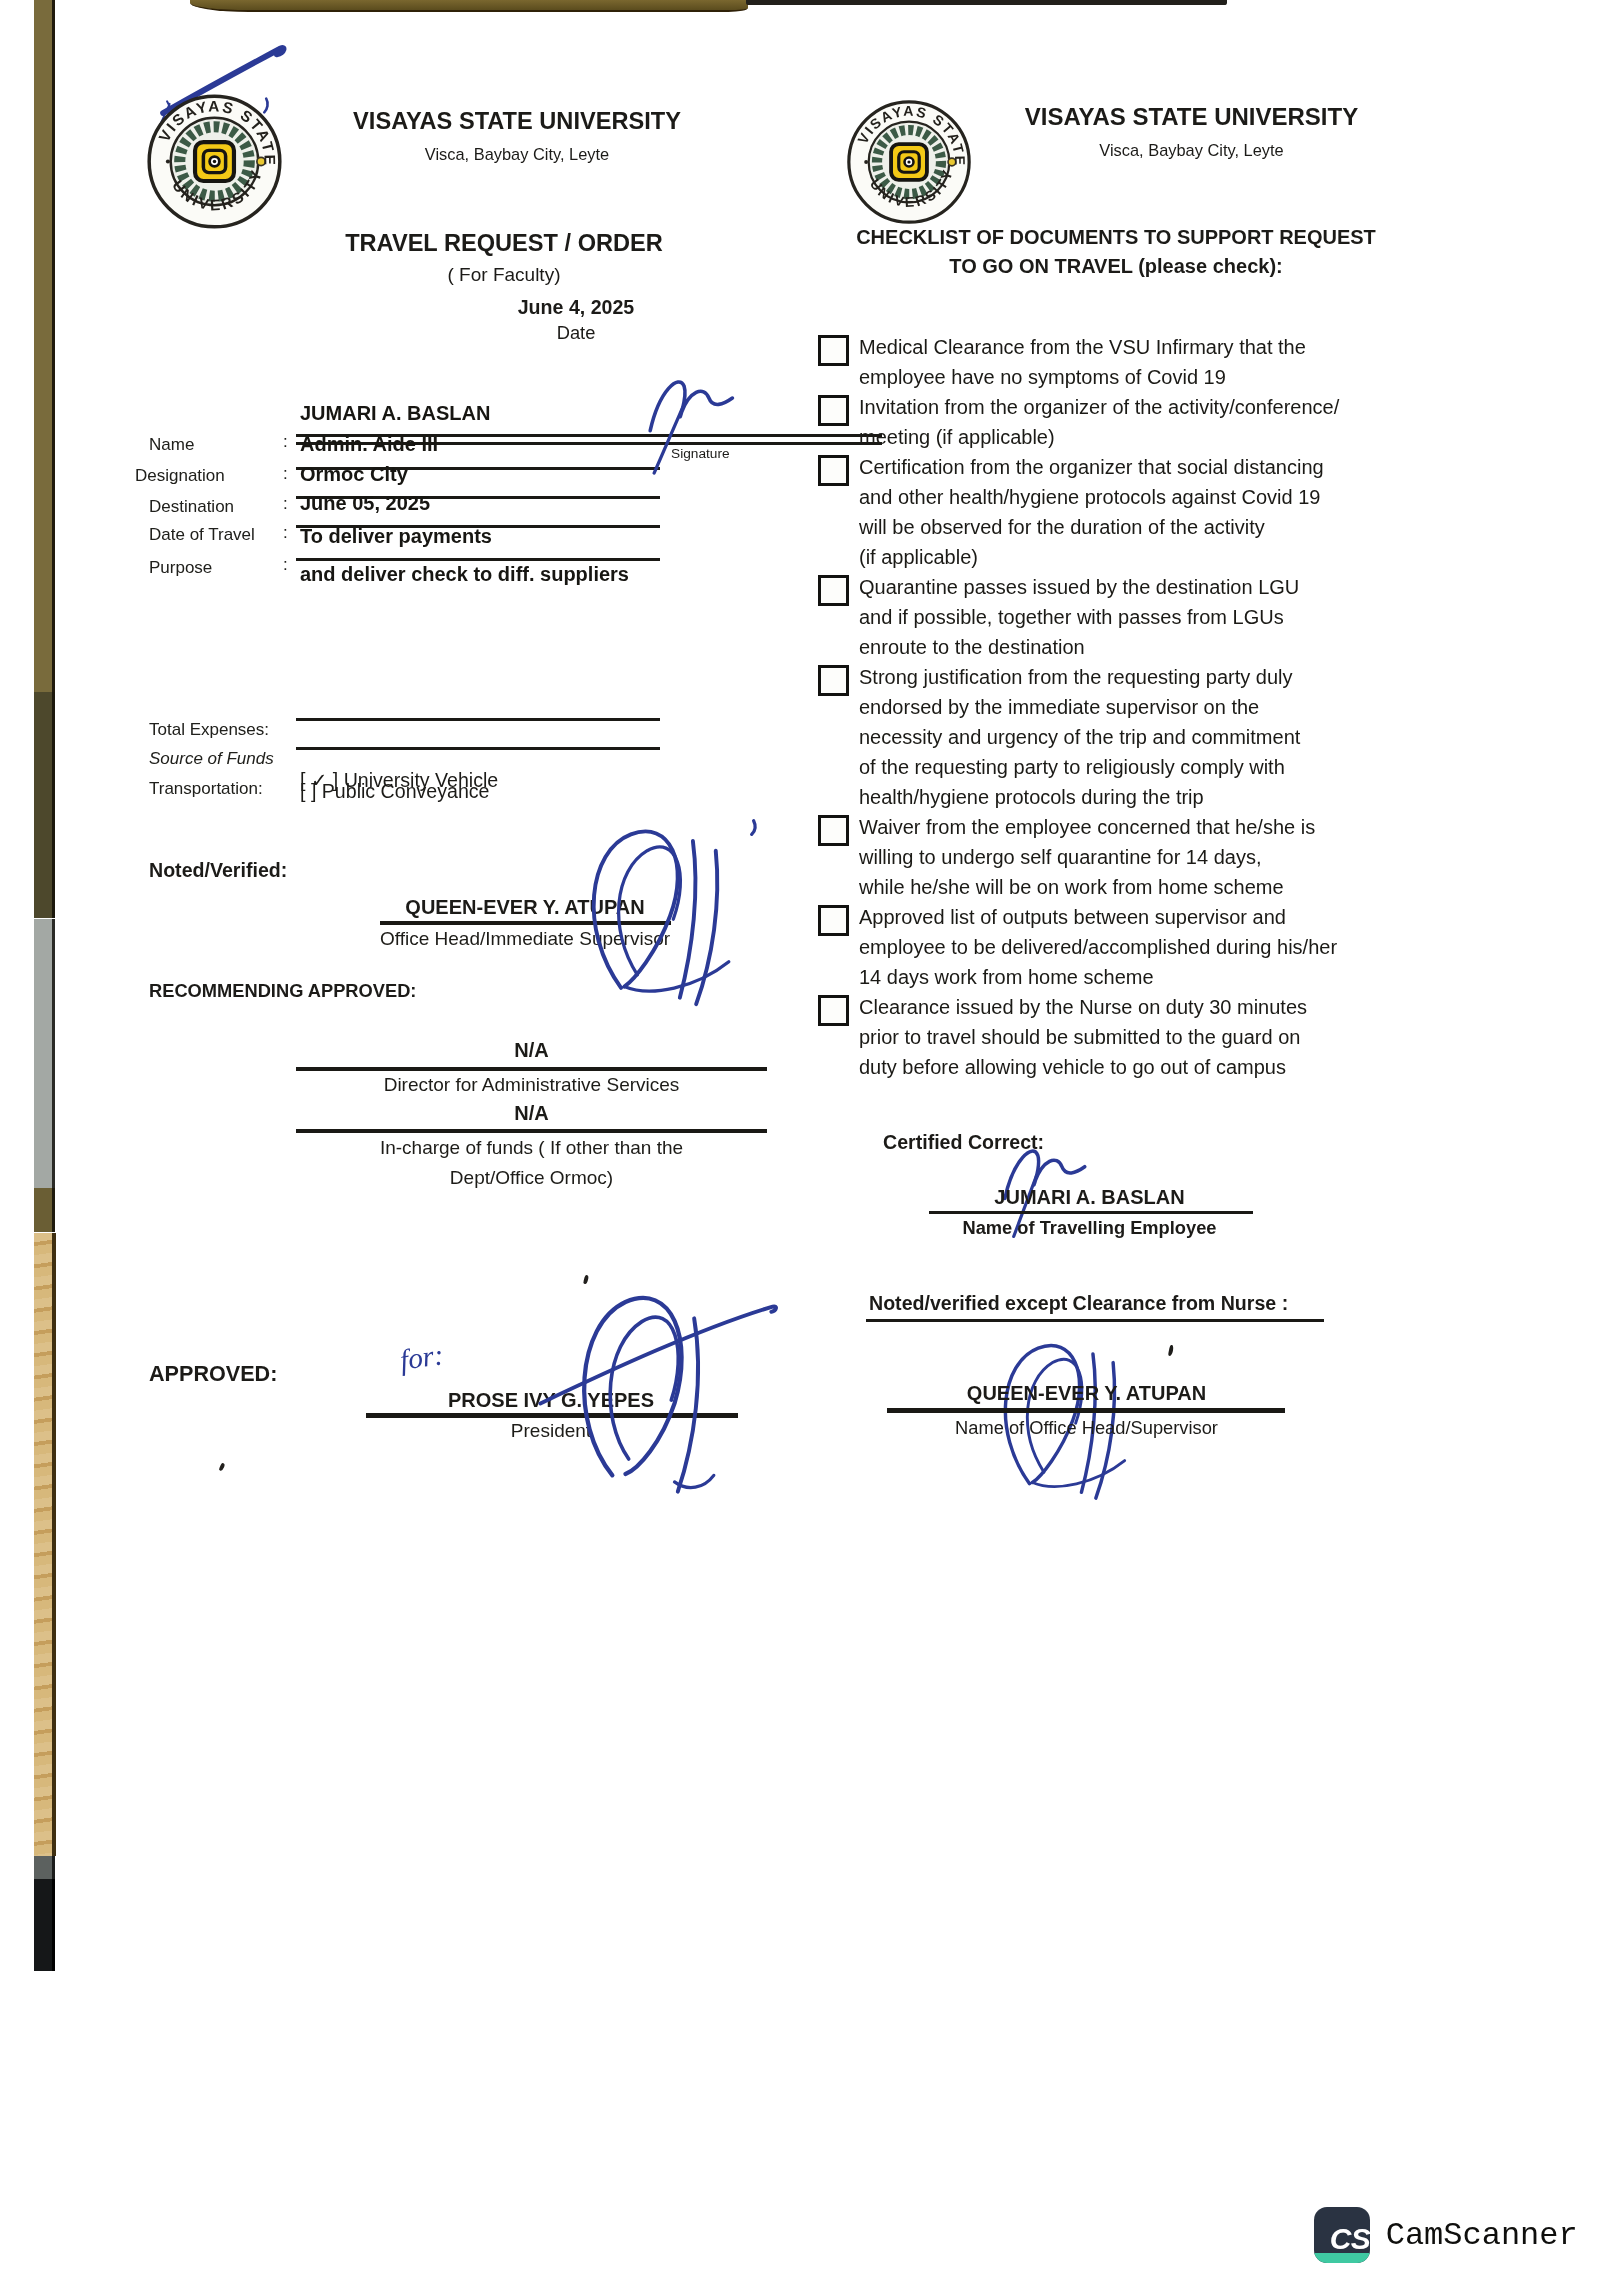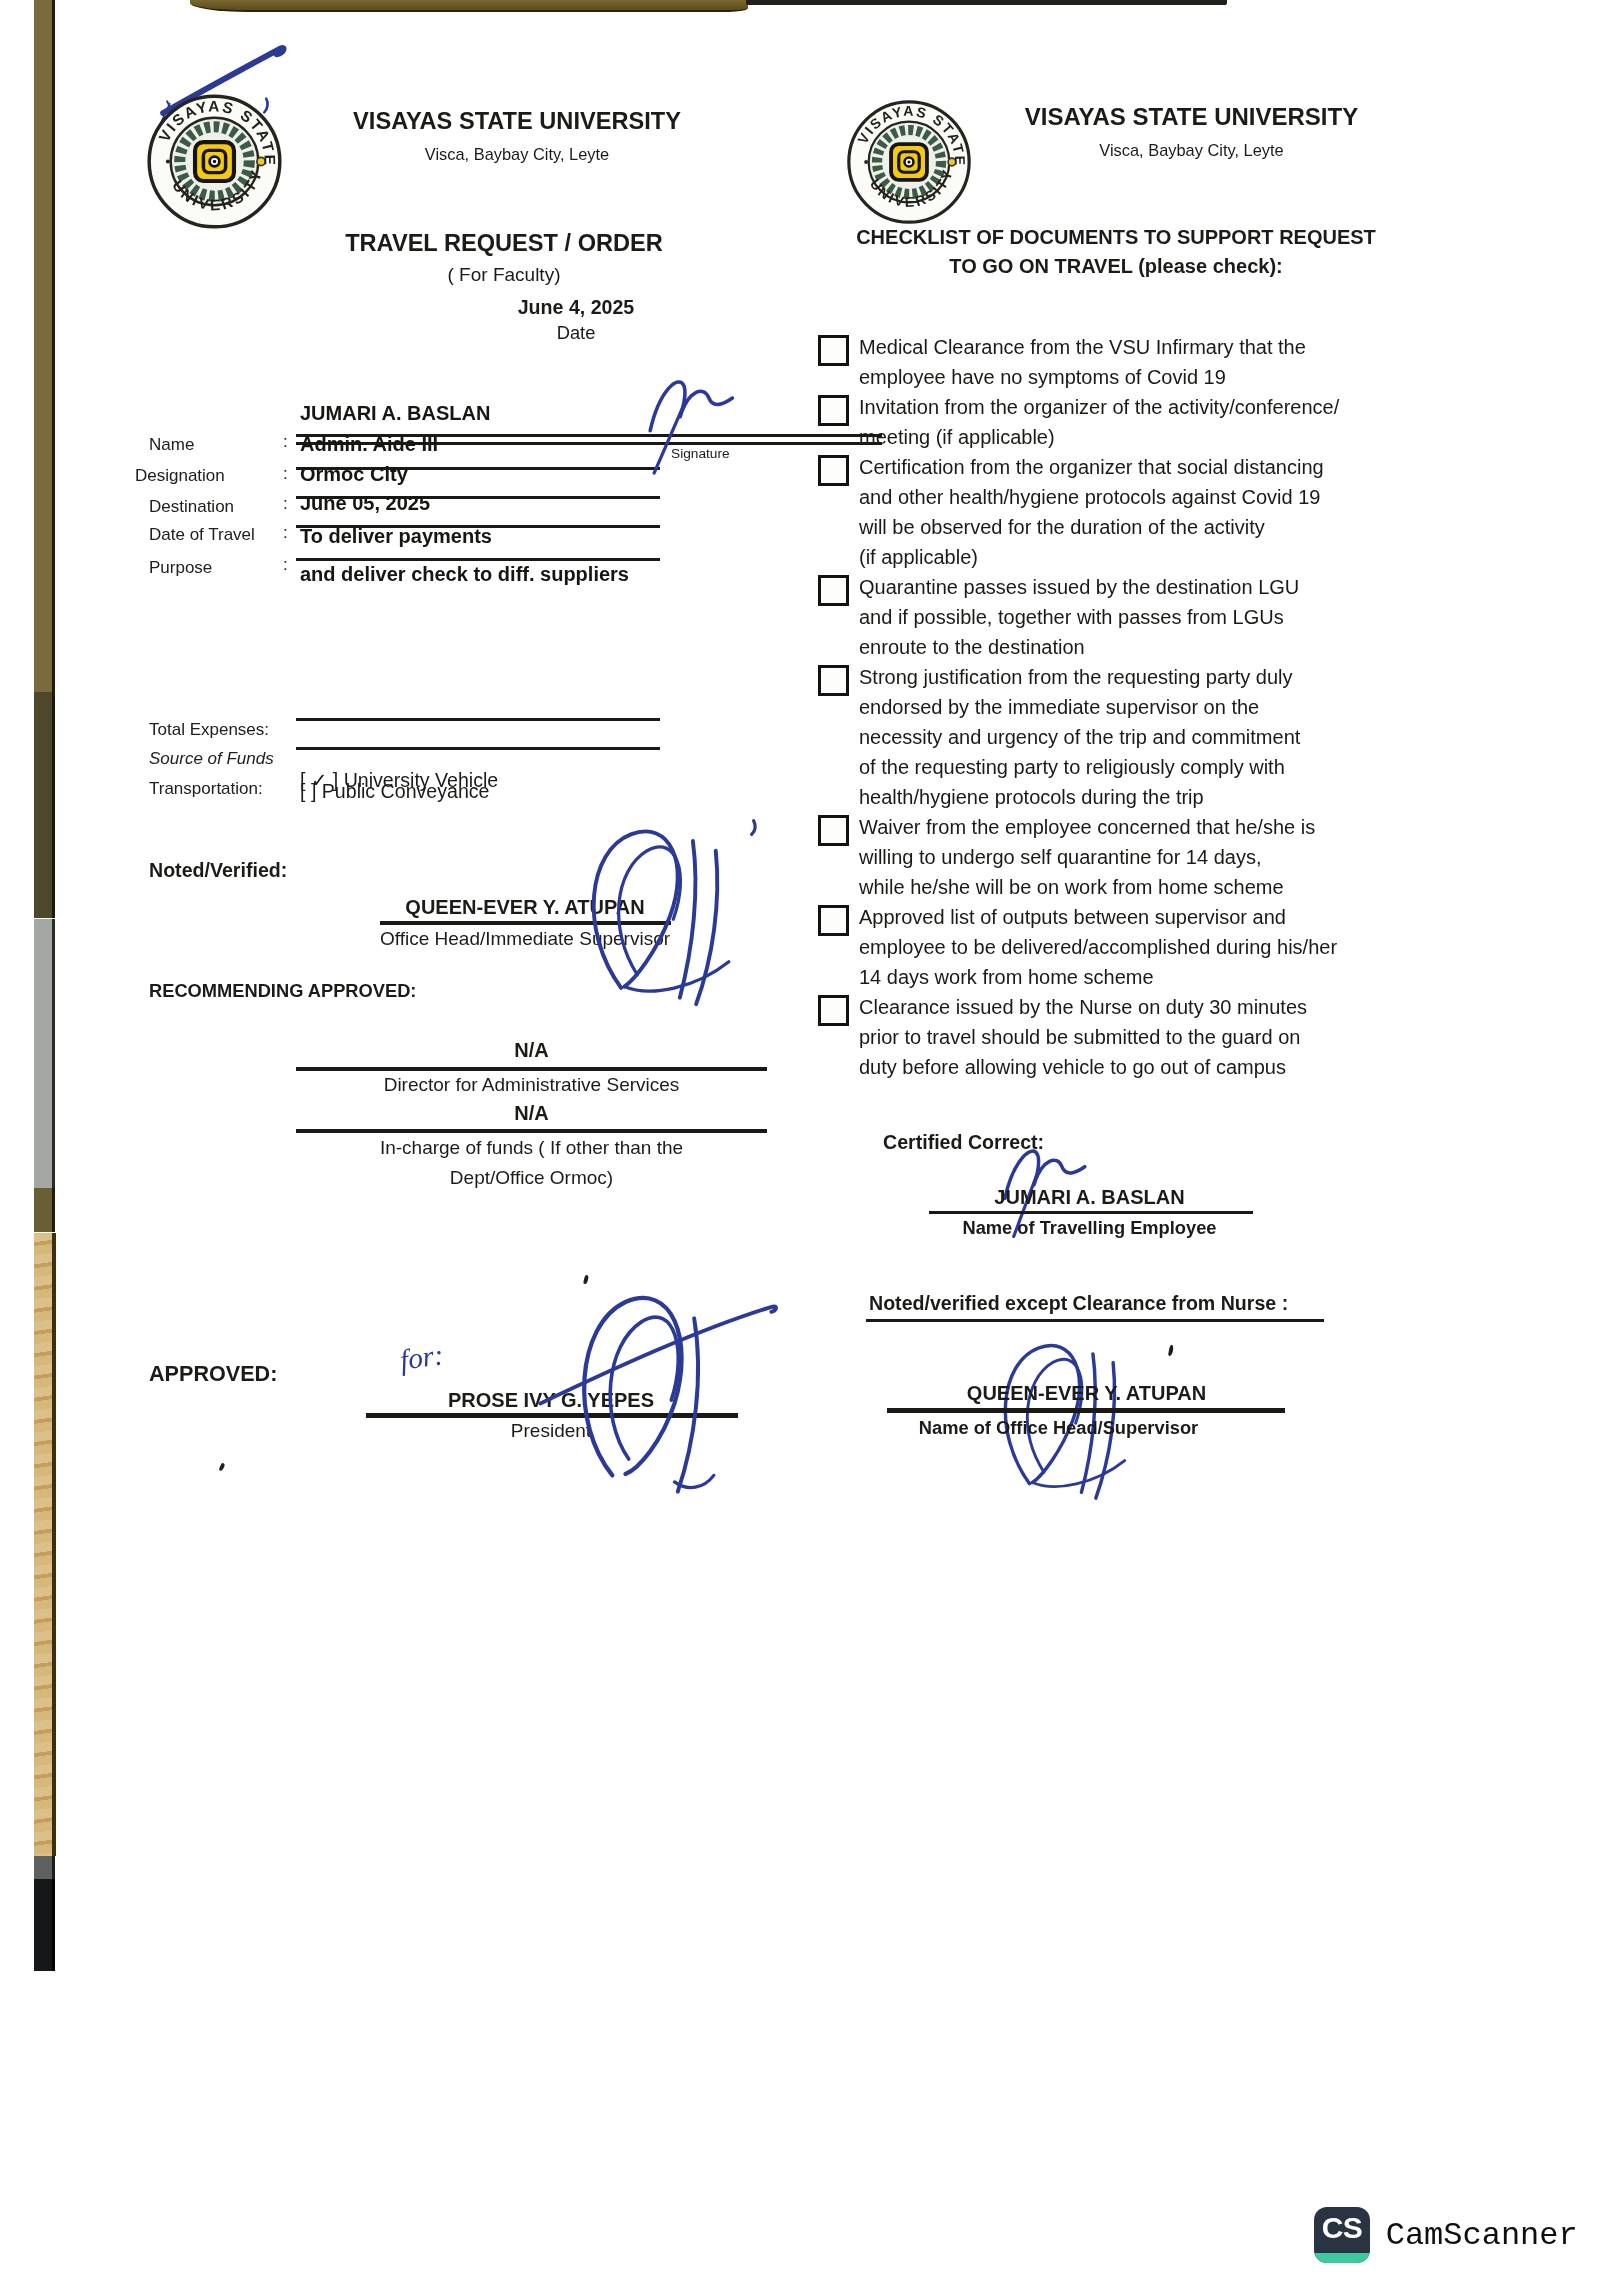--- a/index.html
+++ b/index.html
@@ -16,21 +16,21 @@
   .check-item{display:flex;align-items:flex-start;}
   .check-box{flex:none;width:25px;height:25px;border:3.3px solid #121210;margin:2.6px 10.5px 0 6.5px;background:#fdfdfb;}
   .check-text{font-size:20px;line-height:30px;color:#1b1a16;white-space:nowrap;}
   .sig{position:absolute;pointer-events:none;}
   .sig path{fill:none;stroke:#2b3a96;stroke-linecap:round;stroke-linejoin:round;}
   .handnote{font-family:"Liberation Serif",serif;font-style:italic;color:#2b3a96;}
   .inkmark{position:absolute;background:#2b3a96;border-radius:40% 60% 60% 40%;}
   .seal text{font-weight:bold;fill:#23211c;}
   .wm{position:absolute;display:flex;align-items:center;}
   .wm-icon{position:relative;width:56px;height:56px;background:#2a3342;border-radius:13px;overflow:hidden;}
-  .wm-cs{position:absolute;width:100%;text-align:center;top:4px;font-size:30px;font-weight:bold;color:#ffffff;letter-spacing:-0.7px;}
+  .wm-cs{position:absolute;width:100%;text-align:right;top:15px;font-size:30px;font-weight:bold;color:#ffffff;letter-spacing:-0.7px;font-style:italic;}
   .wm-strip{position:absolute;bottom:0;width:100%;height:10.5px;background:#3fc9a2;}
   .wm-text{margin-left:15.7px;font-family:Liberation Mono, monospace;font-size:32px;color:#0f0f0d;text-align:right;}
 </style>
 </head>
 <body>
 
 <div class="page">
 
   <div class="strip" style="top:0;height:692px;background:#796b3c;border-right:3.9px solid #201a0c;"></div>
   <div class="strip" style="top:692px;height:226px;background:#4d482c;border-right:3.9px solid #1c180c;"></div>
@@ -267,21 +267,21 @@
   <div class="rule" style="left:866px;top:1319px;width:458px;height:3.3px;"></div>
   <svg class="sig" style="left:959px;top:1328px;" width="216" height="173" viewBox="0 0 320 300">
     <path d="M 95 270 C 30 180, 45 60, 110 35 C 170 12, 200 80, 170 160 C 150 215, 115 258, 100 268" stroke-width="6"></path>
     <path d="M 120 250 C 75 180, 85 90, 135 60 C 180 35, 200 95, 175 165" stroke-width="5"></path>
     <path d="M 205 45 C 215 120, 205 210, 185 285" stroke-width="6"></path>
     <path d="M 240 60 C 248 140, 235 225, 210 295" stroke-width="6"></path>
     <path d="M 100 268 C 140 285, 210 270, 260 230" stroke-width="5"></path>
   </svg>
   <div class="abs ctr b" style="left:887px;top:1382px;width:399px;font-size:20px;">QUEEN-EVER Y. ATUPAN</div>
   <div class="rule" style="left:887px;top:1408px;width:398px;height:5.2px;"></div>
-  <div class="abs ctr" style="left:859px;top:1417px;width:399px;font-size:18.3px;font-weight:bold;">Name of Office Head/Supervisor</div>
+  <div class="abs ctr" style="left:887px;top:1417px;width:399px;font-size:18.3px;">Name of Office Head/Supervisor</div>
   <div class="inkmark" style="left:1169px;top:1345px;width:3.9px;height:10.5px;background:#1e1d1a;transform:rotate(12deg);"></div>
 
   <div class="wm" style="left:1314px;top:2207px;">
     <div class="wm-icon">
       <div class="wm-cs">CS</div>
       <div class="wm-strip"></div>
     </div>
     <div class="wm-text">CamScanner</div>
   </div>
 

